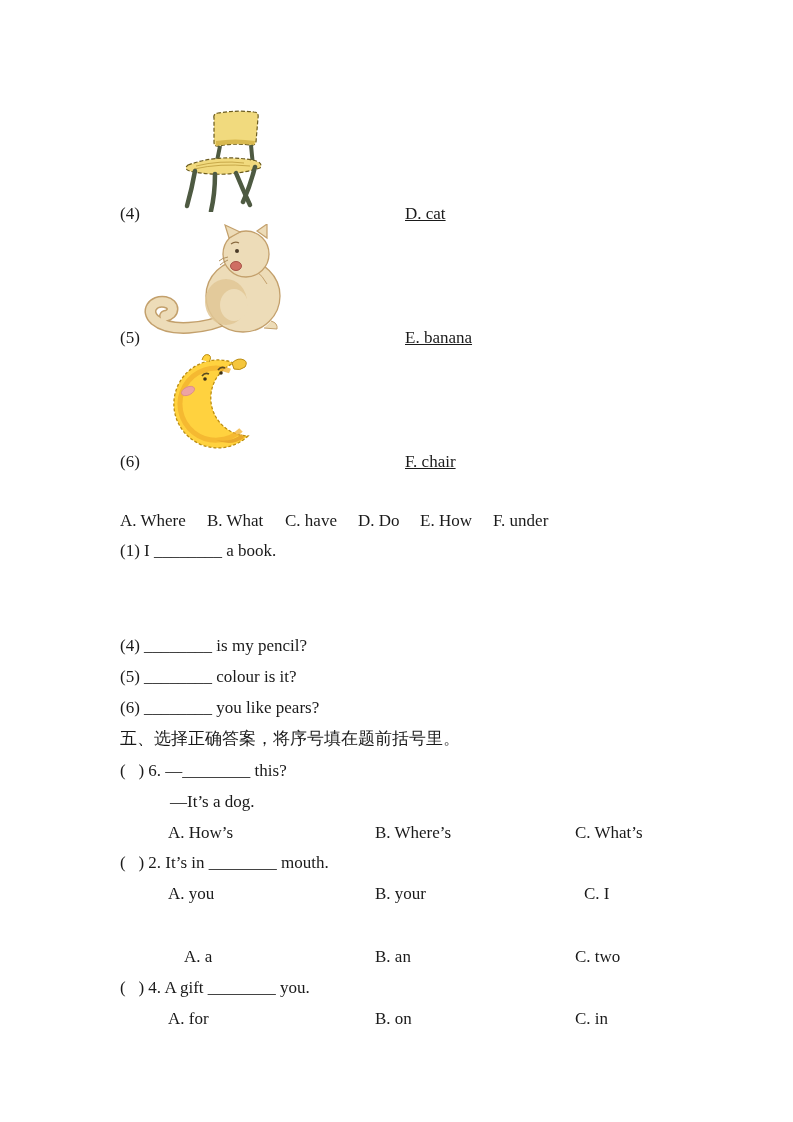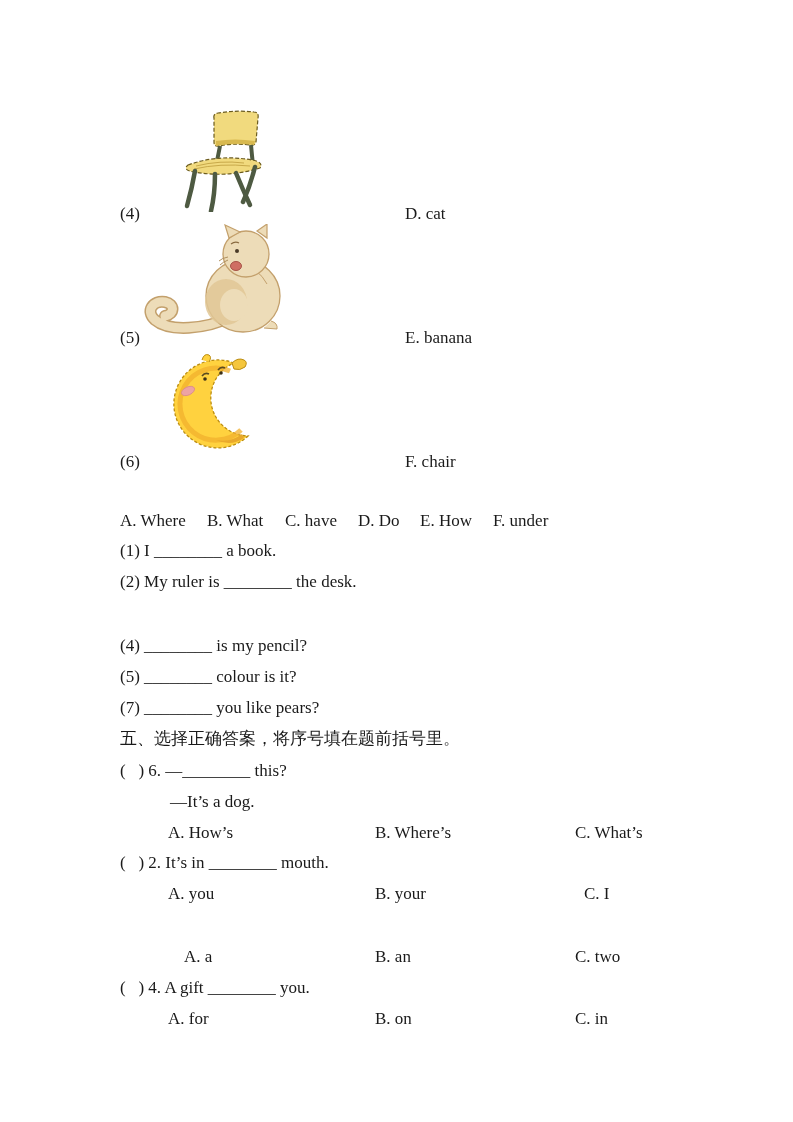--- a/index.html
+++ b/index.html
@@ -18,21 +18,21 @@
   .line {
     position: absolute;
     left: 120px;
     height: 22px;
     font-size: 17px;
     line-height: 21px;
     white-space: pre;
     color: #1a1a1a;
   }
   .abs { position: absolute; top: 0; white-space: pre; }
-  .match-label { position: absolute; left: 285px; top: 0; }
+  .match-label { position: absolute; left: 285px; top: 0; text-decoration: underline; }
   .img-box { position: absolute; }
   .img-box svg { display: block; width: 100%; height: 100%; }
 </style>
 </head>
 <body>
 
 <div class="page">
 
   <div class="img-box" style="left:180px; top:110px; width:92px; height:102px;">
     <svg viewBox="0 0 92 102">
@@ -104,24 +104,23 @@
   <div class="line" style="top:510px">
     <span class="abs" style="left:0">A. Where</span>
     <span class="abs" style="left:87px">B. What</span>
     <span class="abs" style="left:165px">C. have</span>
     <span class="abs" style="left:238px">D. Do</span>
     <span class="abs" style="left:300px">E. How</span>
     <span class="abs" style="left:373px">F. under</span>
   </div>
 
   <div class="line" style="top:540px">(1) I ________ a book.</div>
-  <div class="line" style="top:571px">(2) My ruler is ________ the desk.</div>
   <div class="line" style="top:635px">(4) ________ is my pencil?</div>
   <div class="line" style="top:666px">(5) ________ colour is it?</div>
-  <div class="line" style="top:697px">(7) ________ you like pears?</div>
+  <div class="line" style="top:697px">(6) ________ you like pears?</div>
 
   <div class="line" style="top:728px">五、选择正确答案，将序号填在题前括号里。</div>
 
   <div class="line" style="top:760px">(   ) 6. —________ this?</div>
   <div class="line" style="top:791px">
     <span class="abs" style="left:50px">—It’s a dog.</span>
   </div>
   <div class="line" style="top:822px">
     <span class="abs" style="left:48px">A. How’s</span>
     <span class="abs" style="left:255px">B. Where’s</span>

